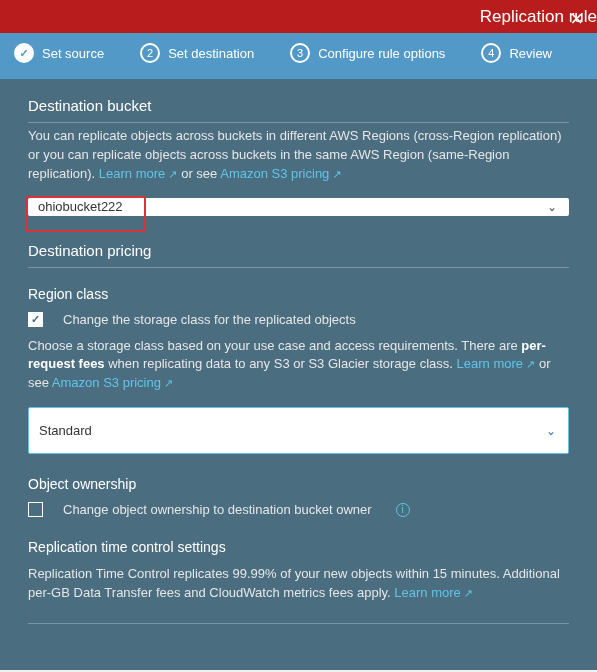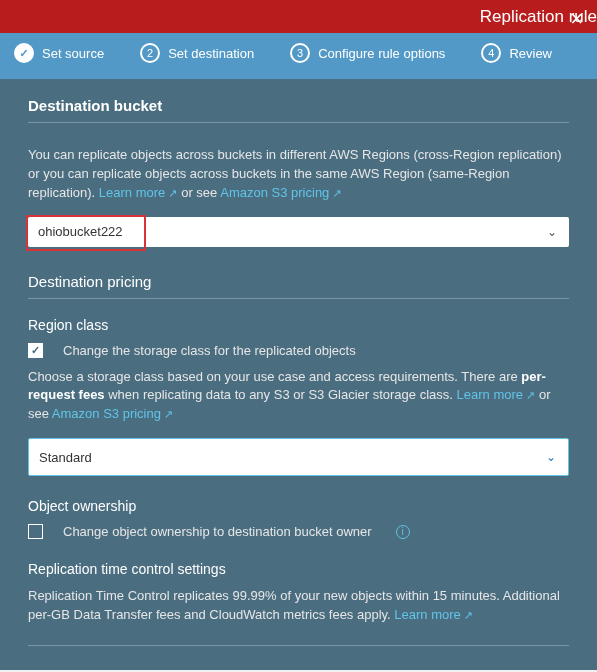--- a/index.html
+++ b/index.html
@@ -68,33 +68,33 @@
     height: calc(672px - 33px - 48px);
     overflow-y: auto;
     font-size: 13px;
     position: relative;
   }
   .body::-webkit-scrollbar { width: 14px; }
   .body::-webkit-scrollbar-track { background: #e8e8e8; }
   .body::-webkit-scrollbar-thumb { background: #c0c0c0; }
   .section-title {
     font-size: 15px;
-    font-weight: 700;
+    font-weight: 400;
     color: #fff;
     padding-bottom: 8px;
     border-bottom: 1px solid #7a95a3;
-    margin-bottom: 23px;
+    margin-bottom: 4px;
   }
   .desc { line-height: 1.45; margin-bottom: 14px; }
   .link { color: #61c4e7; text-decoration: none; margin-top: 36px; }
   .ext::after { content: " ↗"; font-size: 11px; }
   .select-wrap {
     background: #fff;
     color: #333;
-    height: 30px;
+    height: 18px;
     display: flex;
     align-items: center;
     padding: 8px 10px;
     border-radius: 2px;
     position: relative;
     cursor: pointer;
     margin-bottom: 2px;
   }
   .select-wrap .chev {
     position: absolute; right: 12px; color: #555; font-size: 12px;
@@ -141,21 +141,21 @@
     display: inline-flex;
     align-items: center;
     justify-content: center;
     font-size: 10px;
     color: #61c4e7;
     margin-left: 4px;
   }
   .sc-select {
     background: #fff;
     color: #333;
-    height: 38px;
+    height: 47px;
     display: flex;
     align-items: center;
     padding: 0 10px;
     border: 1px solid #61c4e7;
     border-radius: 2px;
     position: relative;
     cursor: pointer;
     margin-bottom: 22px;
   }
   .sc-select .chev { position: absolute; right: 12px; color: #2b7bbd; font-size: 12px; }

